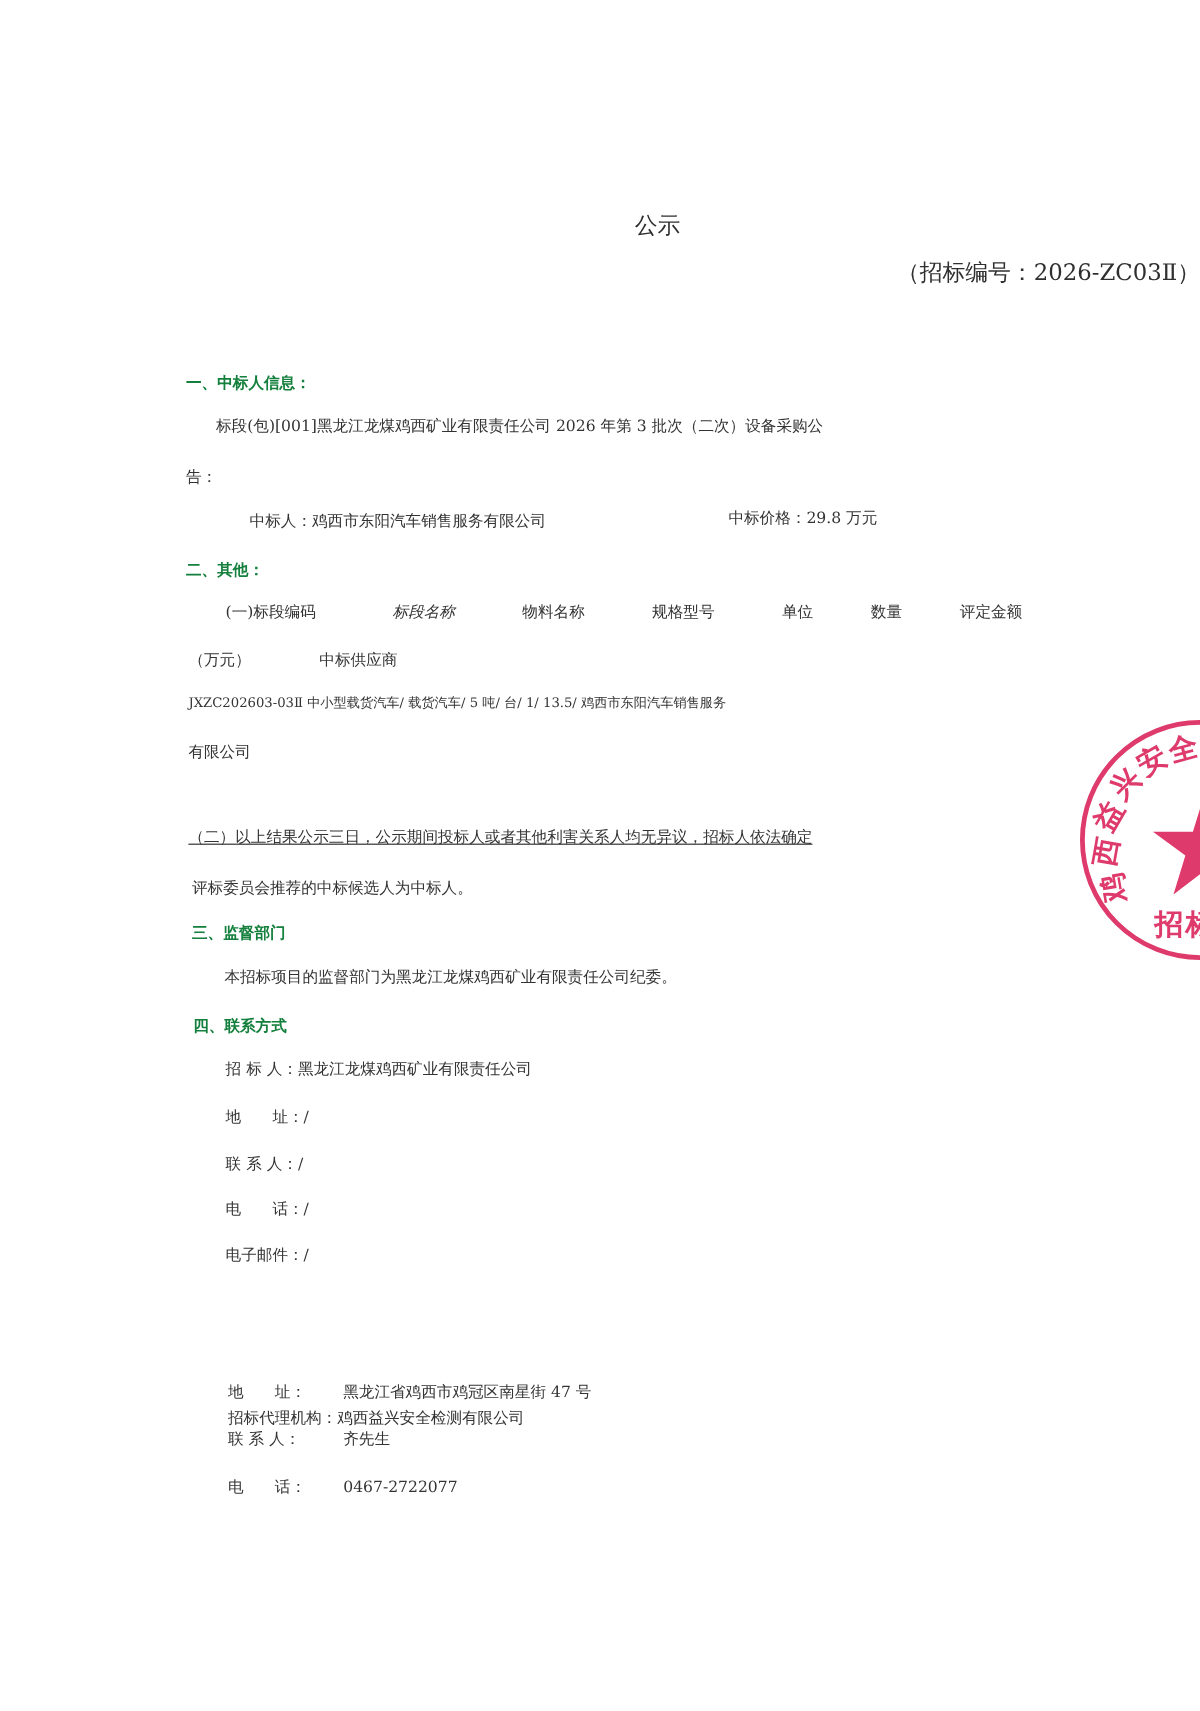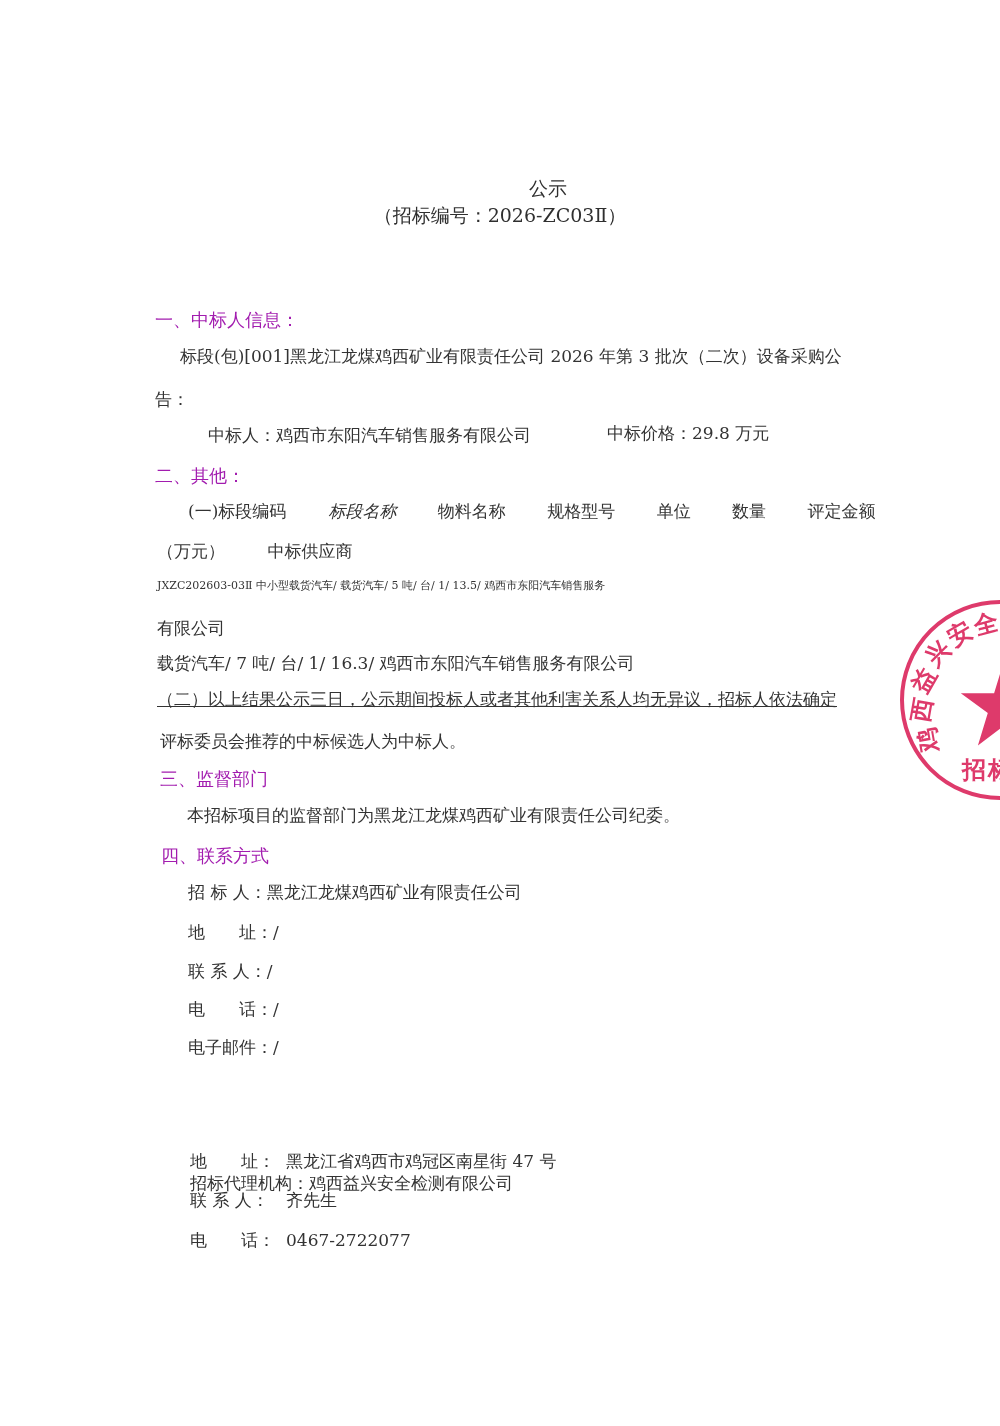--- a/index.html
+++ b/index.html
@@ -6,24 +6,24 @@
     body {
       width: 1000px;
       height: 1426px;
       background: #ffffff;
       position: relative;
       overflow: hidden;
       font-family: "DejaVu Serif", "Liberation Serif", serif;
       color: #333333;
     }
     .page { position: absolute; left: 0; top: 0; width: 1000px; height: 1426px; }
-    .line { position: absolute; white-space: nowrap; font-size: 17px; line-height: 22px; }
+    .line { position: absolute; white-space: nowrap; font-size: 13px; line-height: 22px; }
     .title { font-size: 19px; color: #2f2f2f; }
     .center { left: 0; width: 1000px; text-align: center; }
-    .heading { font-family: "DejaVu Sans", "Liberation Sans", sans-serif; font-weight: normal; font-size: 18px; color: #a21caf; }
+    .heading { font-family: "DejaVu Sans", "Liberation Sans", sans-serif; font-weight: bold; font-size: 13px; color: #15803d; }
     .lbl { display: inline-block; }
     .stamp {
       position: absolute;
       left: 900px;
       top: 600px;
       width: 200px;
       height: 200px;
       border-radius: 50%;
       border: 4px solid #de3a6b;
       box-sizing: border-box;
@@ -42,21 +42,21 @@
       width: 90px;
       height: 90px;
     }
   </style>
 </head>
 <body>
 
 <div class="page">
 
   <div class="line title center" style="top:177px;padding-left:48px;">公示</div>
-  <div class="line title center" style="top:204px;">（招标编号：2026-ZC03Ⅱ）</div>
+  <div class="line title center" style="top:216px;text-align:right;">（招标编号：2026-ZC03Ⅱ）</div>
 
   <div class="line heading" style="left:155px; top:309px;">一、中标人信息：</div>
   <div class="line" style="left:180px; top:345px;">标段(包)[001]黑龙江龙煤鸡西矿业有限责任公司 2026 年第 3 批次（二次）设备采购公</div>
   <div class="line" style="left:155px; top:388px;">告：</div>
   <div class="line" style="left:208px; top:424px;">
     <span>中标人：</span><span>鸡西市东阳汽车销售服务有限公司</span>
   </div>
   <div class="line" style="left:607px; top:422px;">
     <span>中标价格：</span><span>29.8 万元</span>
   </div>
@@ -70,21 +70,20 @@
     <span class="lbl" style="width:70px;">单位</span>
     <span class="lbl" style="width:70px;">数量</span>
     <span class="lbl">评定金额</span>
   </div>
   <div class="line" style="left:157px; top:540px;">
     <span class="lbl" style="width:105px;">（万元）</span>
     <span class="lbl">中标供应商</span>
   </div>
   <div class="line" style="left:157px; top:575px; font-size:11px;">JXZC202603-03Ⅱ 中小型载货汽车/ 载货汽车/ 5 吨/ 台/ 1/ 13.5/ 鸡西市东阳汽车销售服务</div>
   <div class="line" style="left:157px; top:617px;">有限公司</div>
-  <div class="line" style="left:157px; top:652px;">载货汽车/ 7 吨/ 台/ 1/ 16.3/ 鸡西市东阳汽车销售服务有限公司</div>
   <div class="line" style="left:157px; top:688px;text-decoration:underline;">（二）以上结果公示三日，公示期间投标人或者其他利害关系人均无异议，招标人依法确定</div>
   <div class="line" style="left:160px; top:730px;">评标委员会推荐的中标候选人为中标人。</div>
 
   <div class="line heading" style="left:160px; top:768px;">三、监督部门</div>
   <div class="line" style="left:187px; top:804px;">本招标项目的监督部门为黑龙江龙煤鸡西矿业有限责任公司纪委。</div>
 
   <div class="line heading" style="left:161px; top:845px;">四、联系方式</div>
 
   <div class="line" style="left:188px; top:881px;">
     <span>招 标 人：</span><span>黑龙江龙煤鸡西矿业有限责任公司</span>

